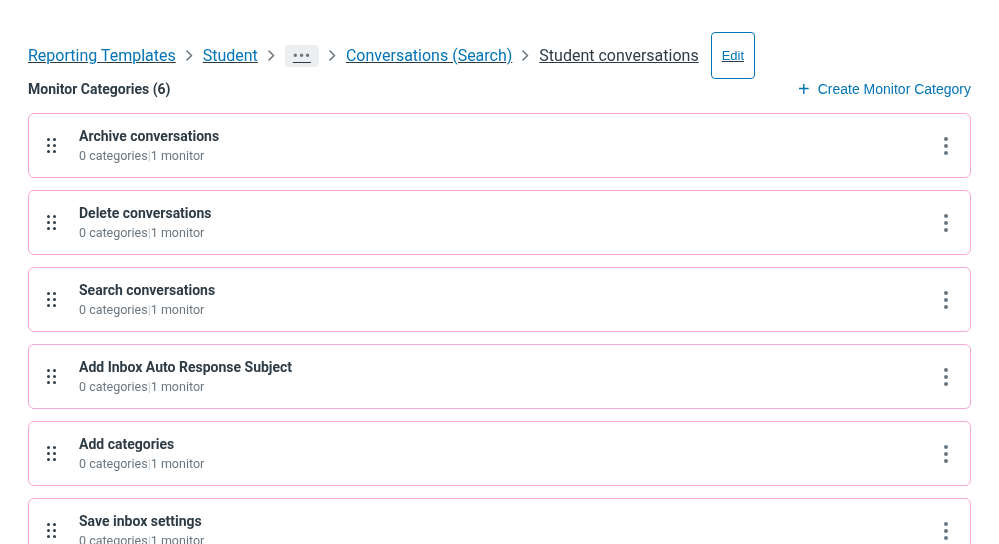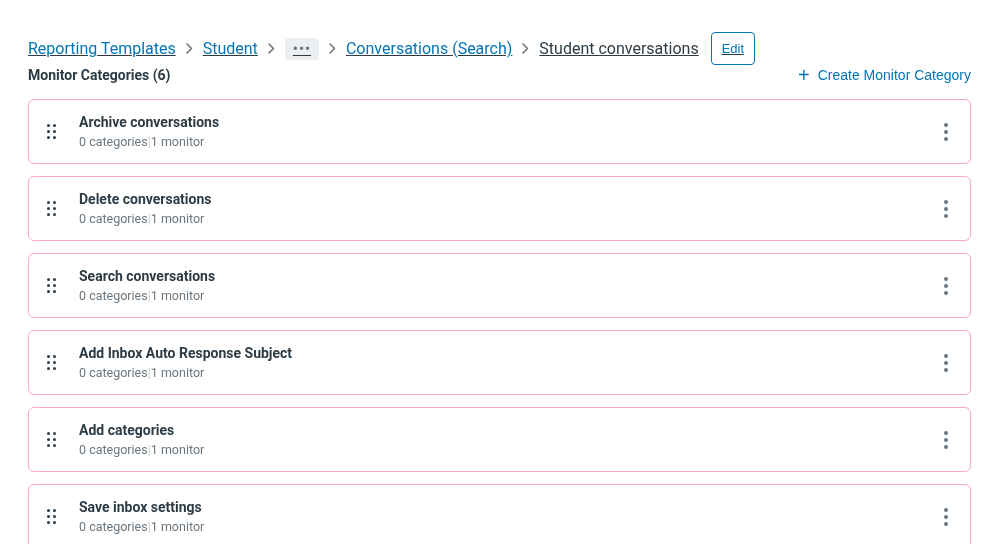--- a/index.html
+++ b/index.html
@@ -42,21 +42,21 @@
       cursor: pointer;
     }
     .breadcrumb .current {
       color: #2d3b45;
     }
     .breadcrumb .edit-btn {
       border: 1px solid #0374b5;
       color: #0374b5;
       background: #fff;
       border-radius: 4px;
-      padding: 8px 10px;
+      padding: 15px 10px;
       font-size: 13px;
       cursor: pointer;
       margin-left: 2px;
     }
     .section-header {
       display: flex;
       justify-content: space-between;
       align-items: center;
       margin-bottom: 14px;
     }

